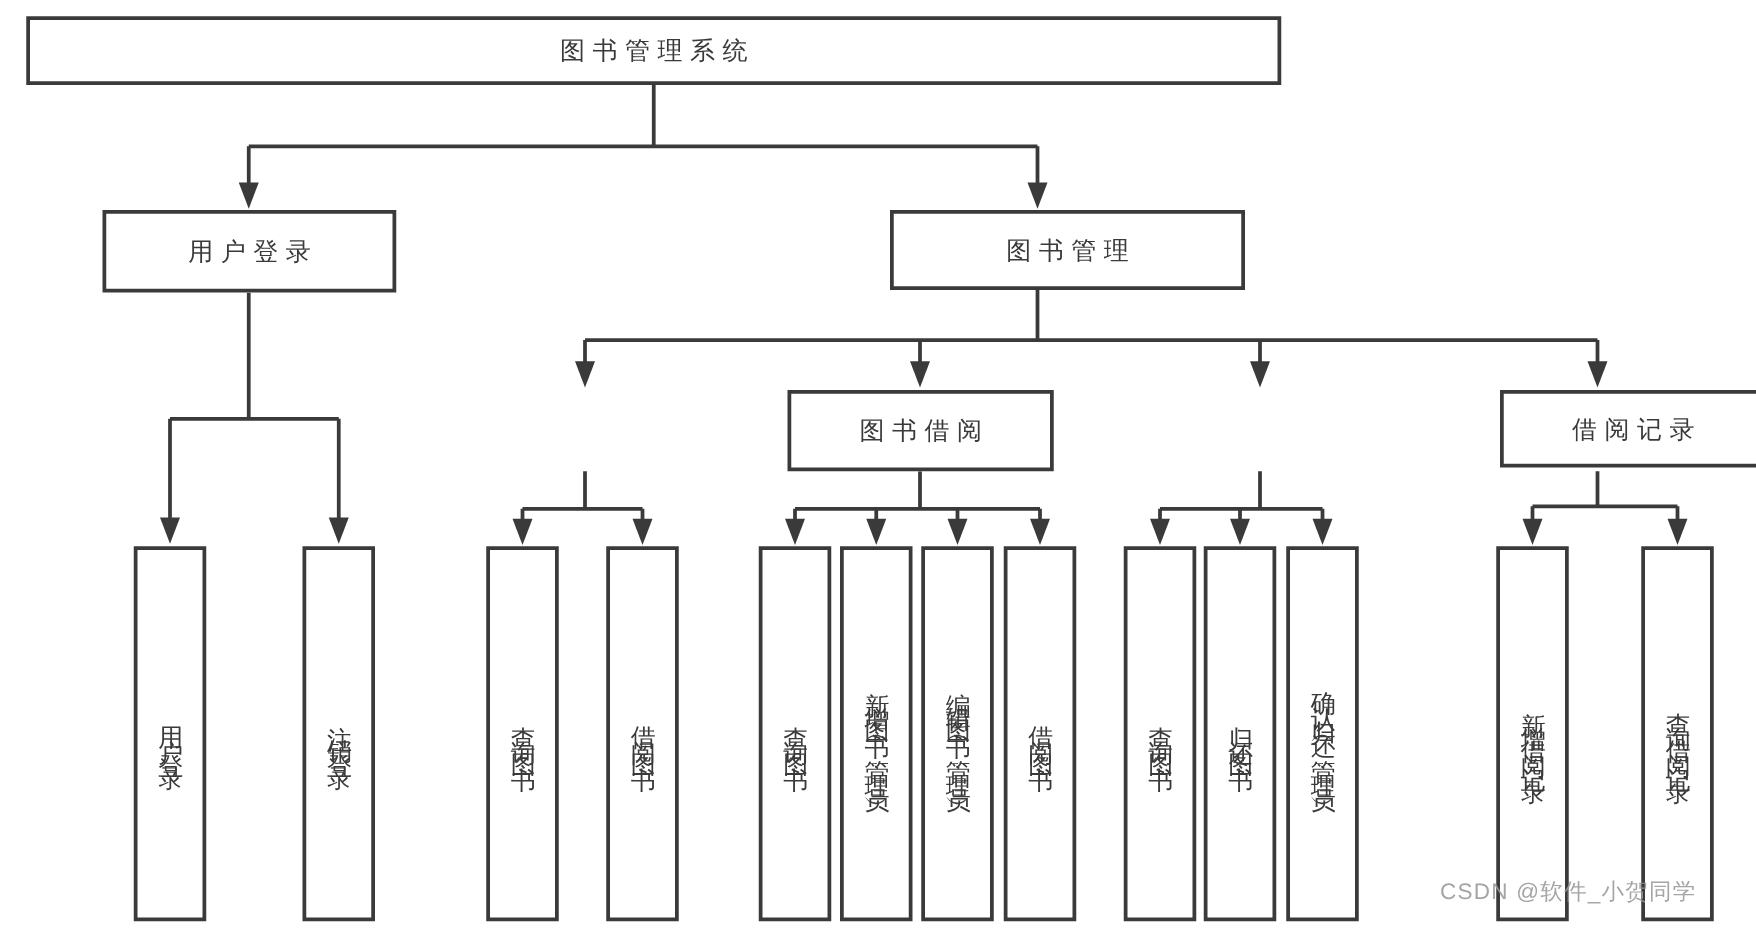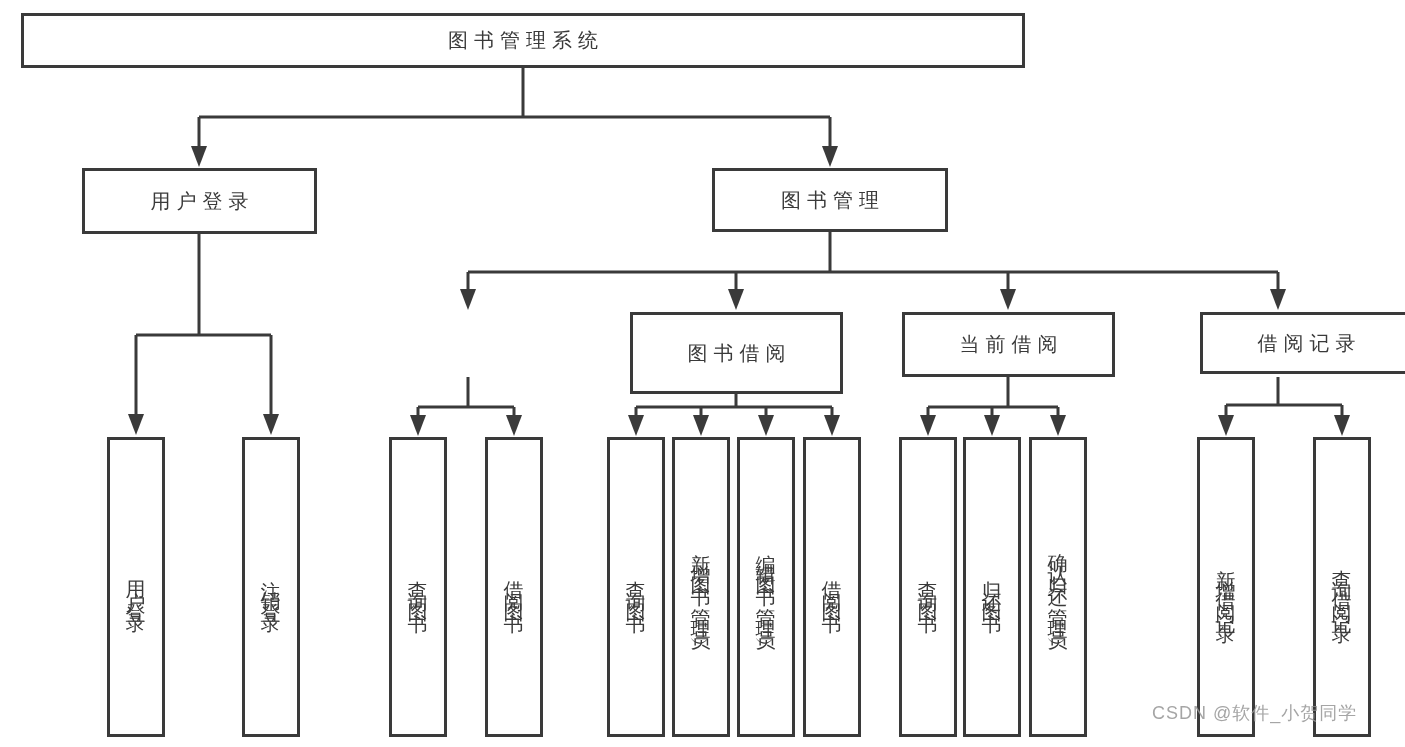--- a/index.html
+++ b/index.html
@@ -87,24 +87,23 @@
       <polygon points="984,415 1000,415 992,436"></polygon>
       <polygon points="1050,415 1066,415 1058,436"></polygon>
       <polygon points="1218,415 1234,415 1226,436"></polygon>
       <polygon points="1334,415 1350,415 1342,436"></polygon>
     </g>
   </svg>
 
   <div class="node hnode" style="left:21px;top:13px;width:1004px;height:55px">图书管理系统</div>
 
   <div class="node hnode" style="left:82px;top:168px;width:235px;height:66px">用户登录</div>
-  <div class="node hnode" style="left:712px;top:168px;width:236px;height:64px">图书管理</div>
+  <div class="node hnode" style="left:712px;top:168px;width:284px;height:64px">图书管理</div>
 
-  <div class="node hnode" style="left:630px;top:312px;width:213px;height:82px">图书借阅</div>
-  <div class="node hnode" style="left:902px;top:312px;width:213px;height:65px">当前借阅</div>
+  <div class="node hnode" style="left:630px;top:312px;width:213px;height:65px">图书借阅</div>
   <div class="node hnode" style="left:1200px;top:312px;width:213px;height:62px">借阅记录</div>
 
   <div class="node vnode" style="left:107px;top:437px;width:58px;height:300px">用户登录</div>
   <div class="node vnode" style="left:242px;top:437px;width:58px;height:300px">注销登录</div>
 
   <div class="node vnode" style="left:389px;top:437px;width:58px;height:300px">查询图书</div>
   <div class="node vnode" style="left:485px;top:437px;width:58px;height:300px">借阅图书</div>
 
   <div class="node vnode" style="left:607px;top:437px;width:58px;height:300px">查询图书</div>
   <div class="node vnode" style="left:672px;top:437px;width:58px;height:300px">新增图书（管理员）</div>

